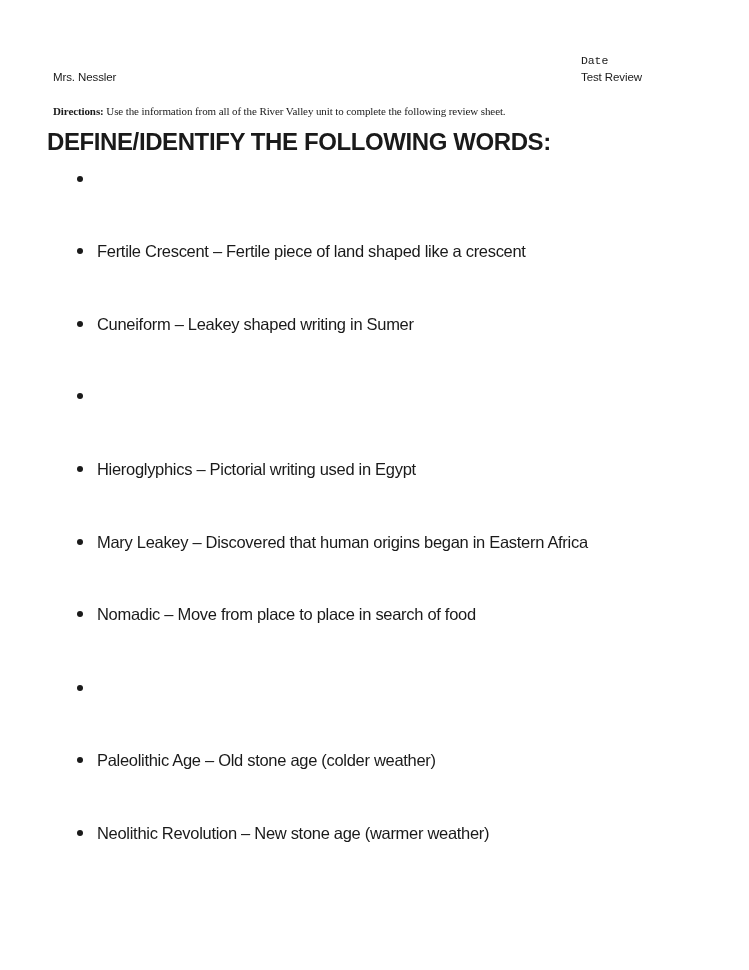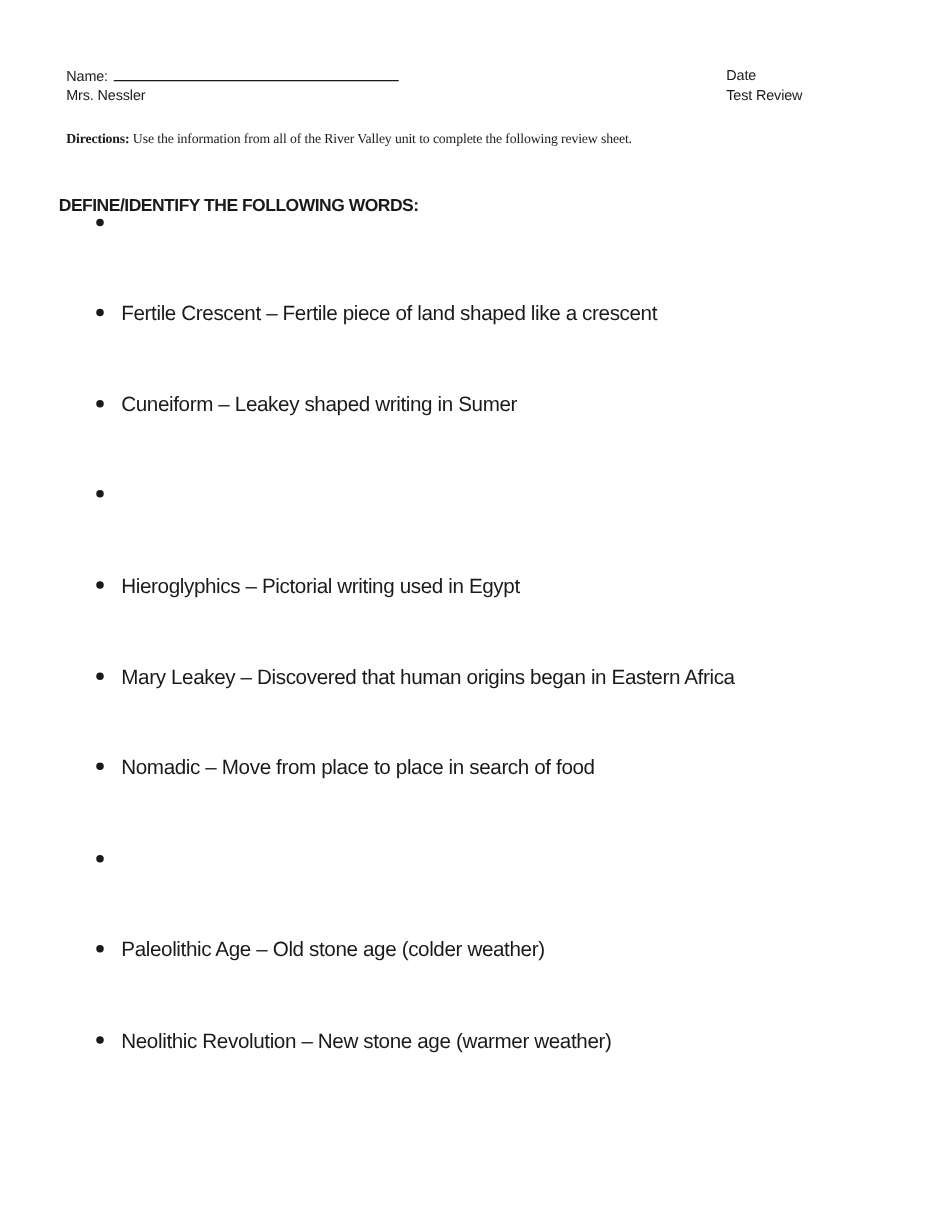--- a/index.html
+++ b/index.html
@@ -31,29 +31,29 @@
     .name-row { left: 53px; top: 53px; }
     .name-line {
       display: inline-block;
       width: 228px;
       border-bottom: 1px solid #1a1a1a;
       height: 11px;
       margin-left: 5px;
       vertical-align: baseline;
     }
     .teacher { left: 53px; top: 69px; }
-    .date-label { left: 581px; top: 53px; }
+    .date-label { left: 581px; top: 53px; font-family: Liberation Mono, monospace; }
     .test-label { left: 581px; top: 69px; }
     .directions { left: 53px; top: 103px; font-size: 11px; font-family: Liberation Serif, serif; }
     .directions b { font-weight: bold; }
     .heading {
       position: absolute;
       left: 47px;
-      top: 150px;
-      font-size: 14px;
+      top: 128px;
+      font-size: 24px;
       font-weight: bold;
       letter-spacing: -0.4px;
       white-space: nowrap;
       line-height: 28px;
     }
     .def-list {
       position: absolute;
       left: 0;
       top: 0;
       margin: 0;
@@ -79,23 +79,20 @@
       vertical-align: middle;
       position: relative;
       top: -2px;
     }
   </style>
 </head>
 <body>
 
 <div class="page">
 
-  <div class="small name-row">
-    <span>Name:</span><span class="name-line"></span>
-  </div>
   <div class="small teacher">Mrs. Nessler</div>
   <div class="small date-label">Date</div>
   <div class="small test-label">Test Review</div>
 
   <div class="small directions">
     <b>Directions:</b><span> Use the information from all of the River Valley unit to complete the following review sheet.</span>
   </div>
 
   <div class="heading">DEFINE/IDENTIFY THE FOLLOWING WORDS:</div>
 

